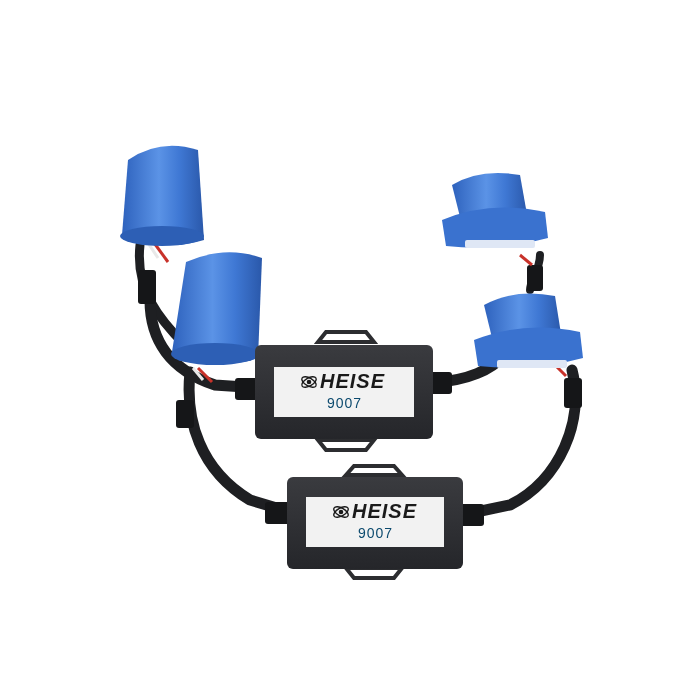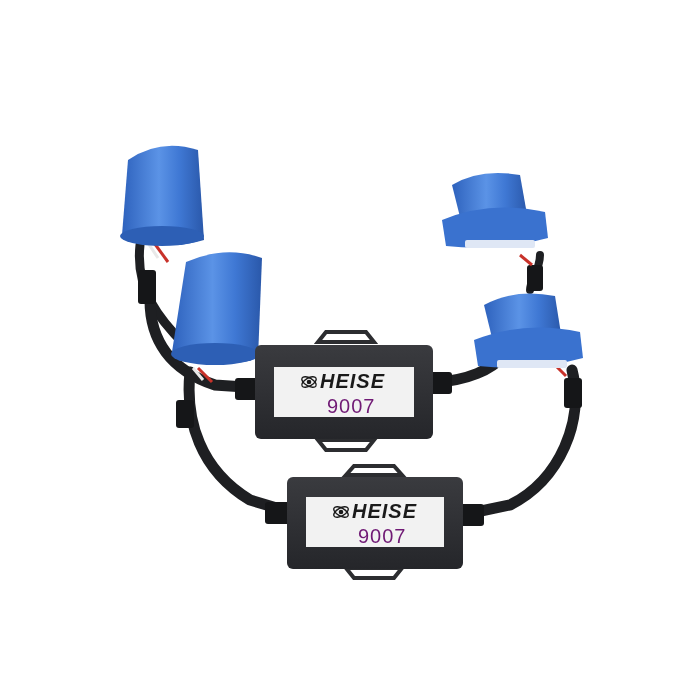--- a/index.html
+++ b/index.html
@@ -1,20 +1,20 @@
 <!DOCTYPE html>
 <html><head>
   <meta charset="utf-8">
   <style>
     html, body { margin: 0; padding: 0; background: #ffffff; }
     body { width: 700px; height: 700px; position: relative; overflow: hidden; font-family: "Liberation Sans", sans-serif; }
     .scene { position: absolute; left: 0; top: 0; width: 700px; height: 700px; text-decoration: underline; }
     .label-text { font-family: "Liberation Sans", sans-serif; }
     .brand { position: absolute; font-weight: bold; font-style: italic; color: #1a1a1a; letter-spacing: 1px; font-size: 20px; }
-    .model { position: absolute; color: #701a75; font-size: 20px; letter-spacing: 1px; }
+    .model { position: absolute; color: #0c4a6e; font-size: 14px; letter-spacing: 1px; }
   </style>
 </head>
 <body>
 
 <div class="scene">
   <svg width="700" height="700" viewBox="0 0 700 700" xmlns="http://www.w3.org/2000/svg">
     <defs>
       <linearGradient id="blueCyl" x1="0" x2="1" y1="0" y2="0">
         <stop offset="0" stop-color="#2e62bd"></stop>
         <stop offset="0.45" stop-color="#5b93e6"></stop>

